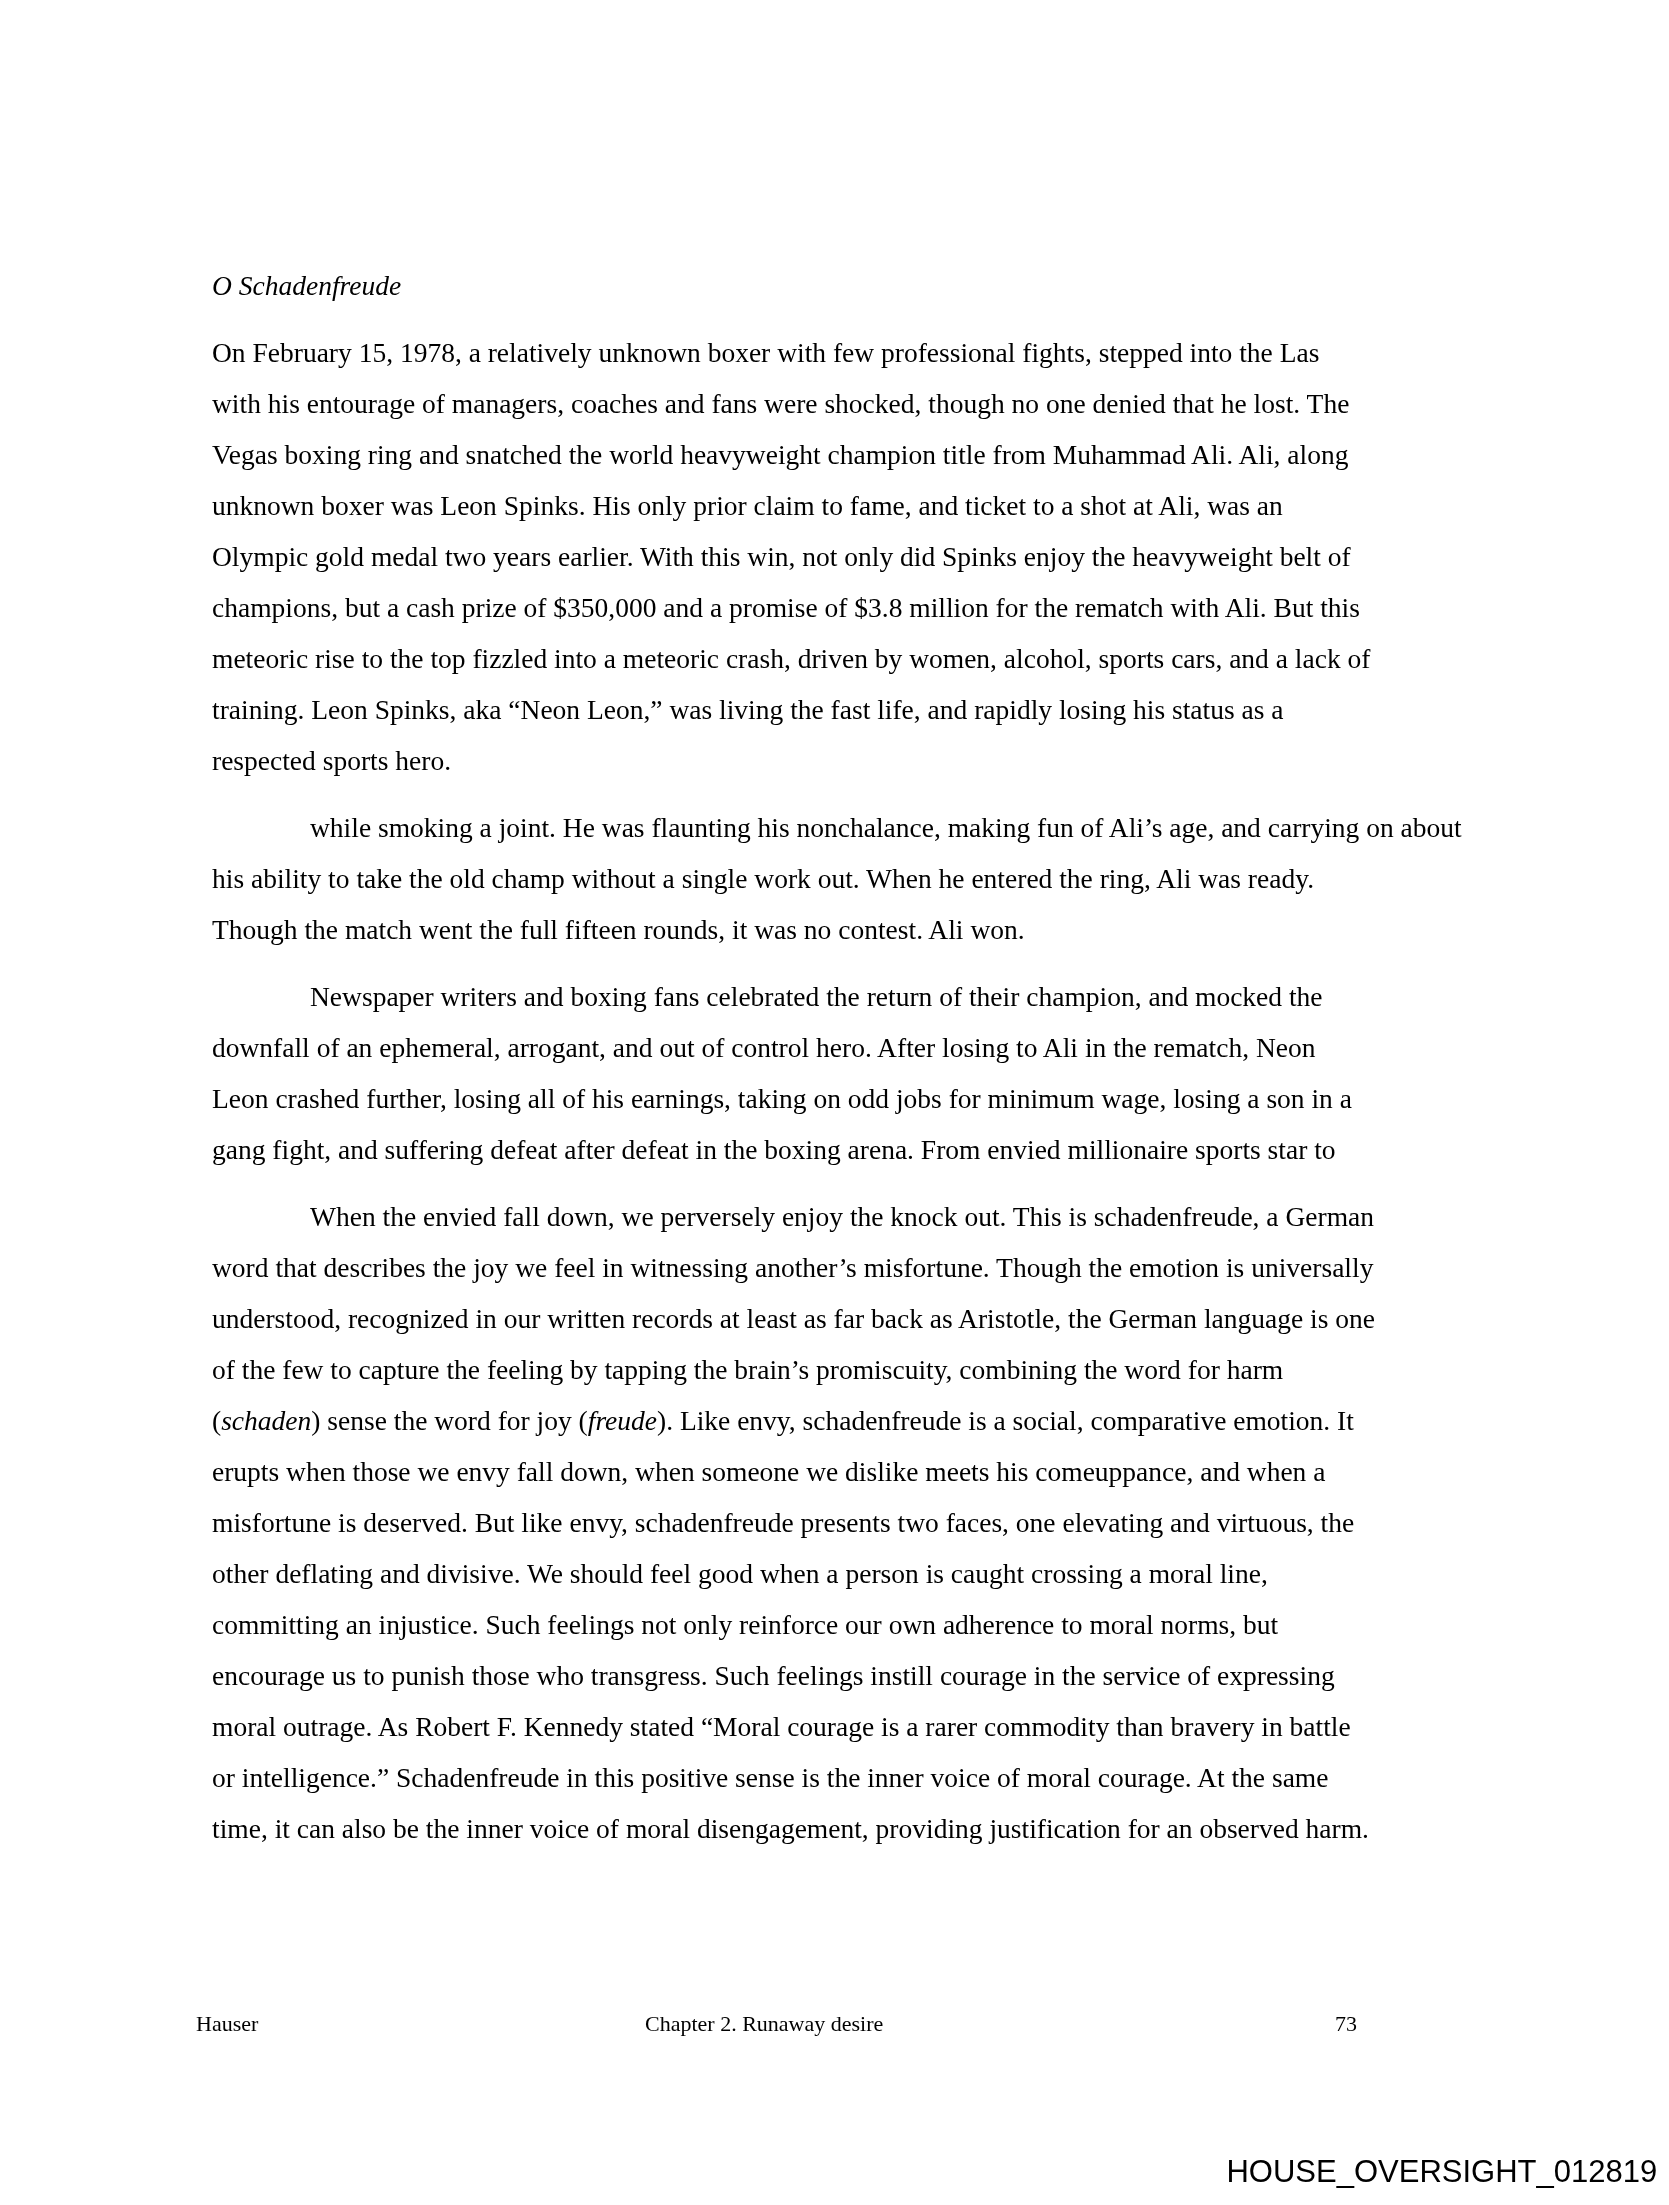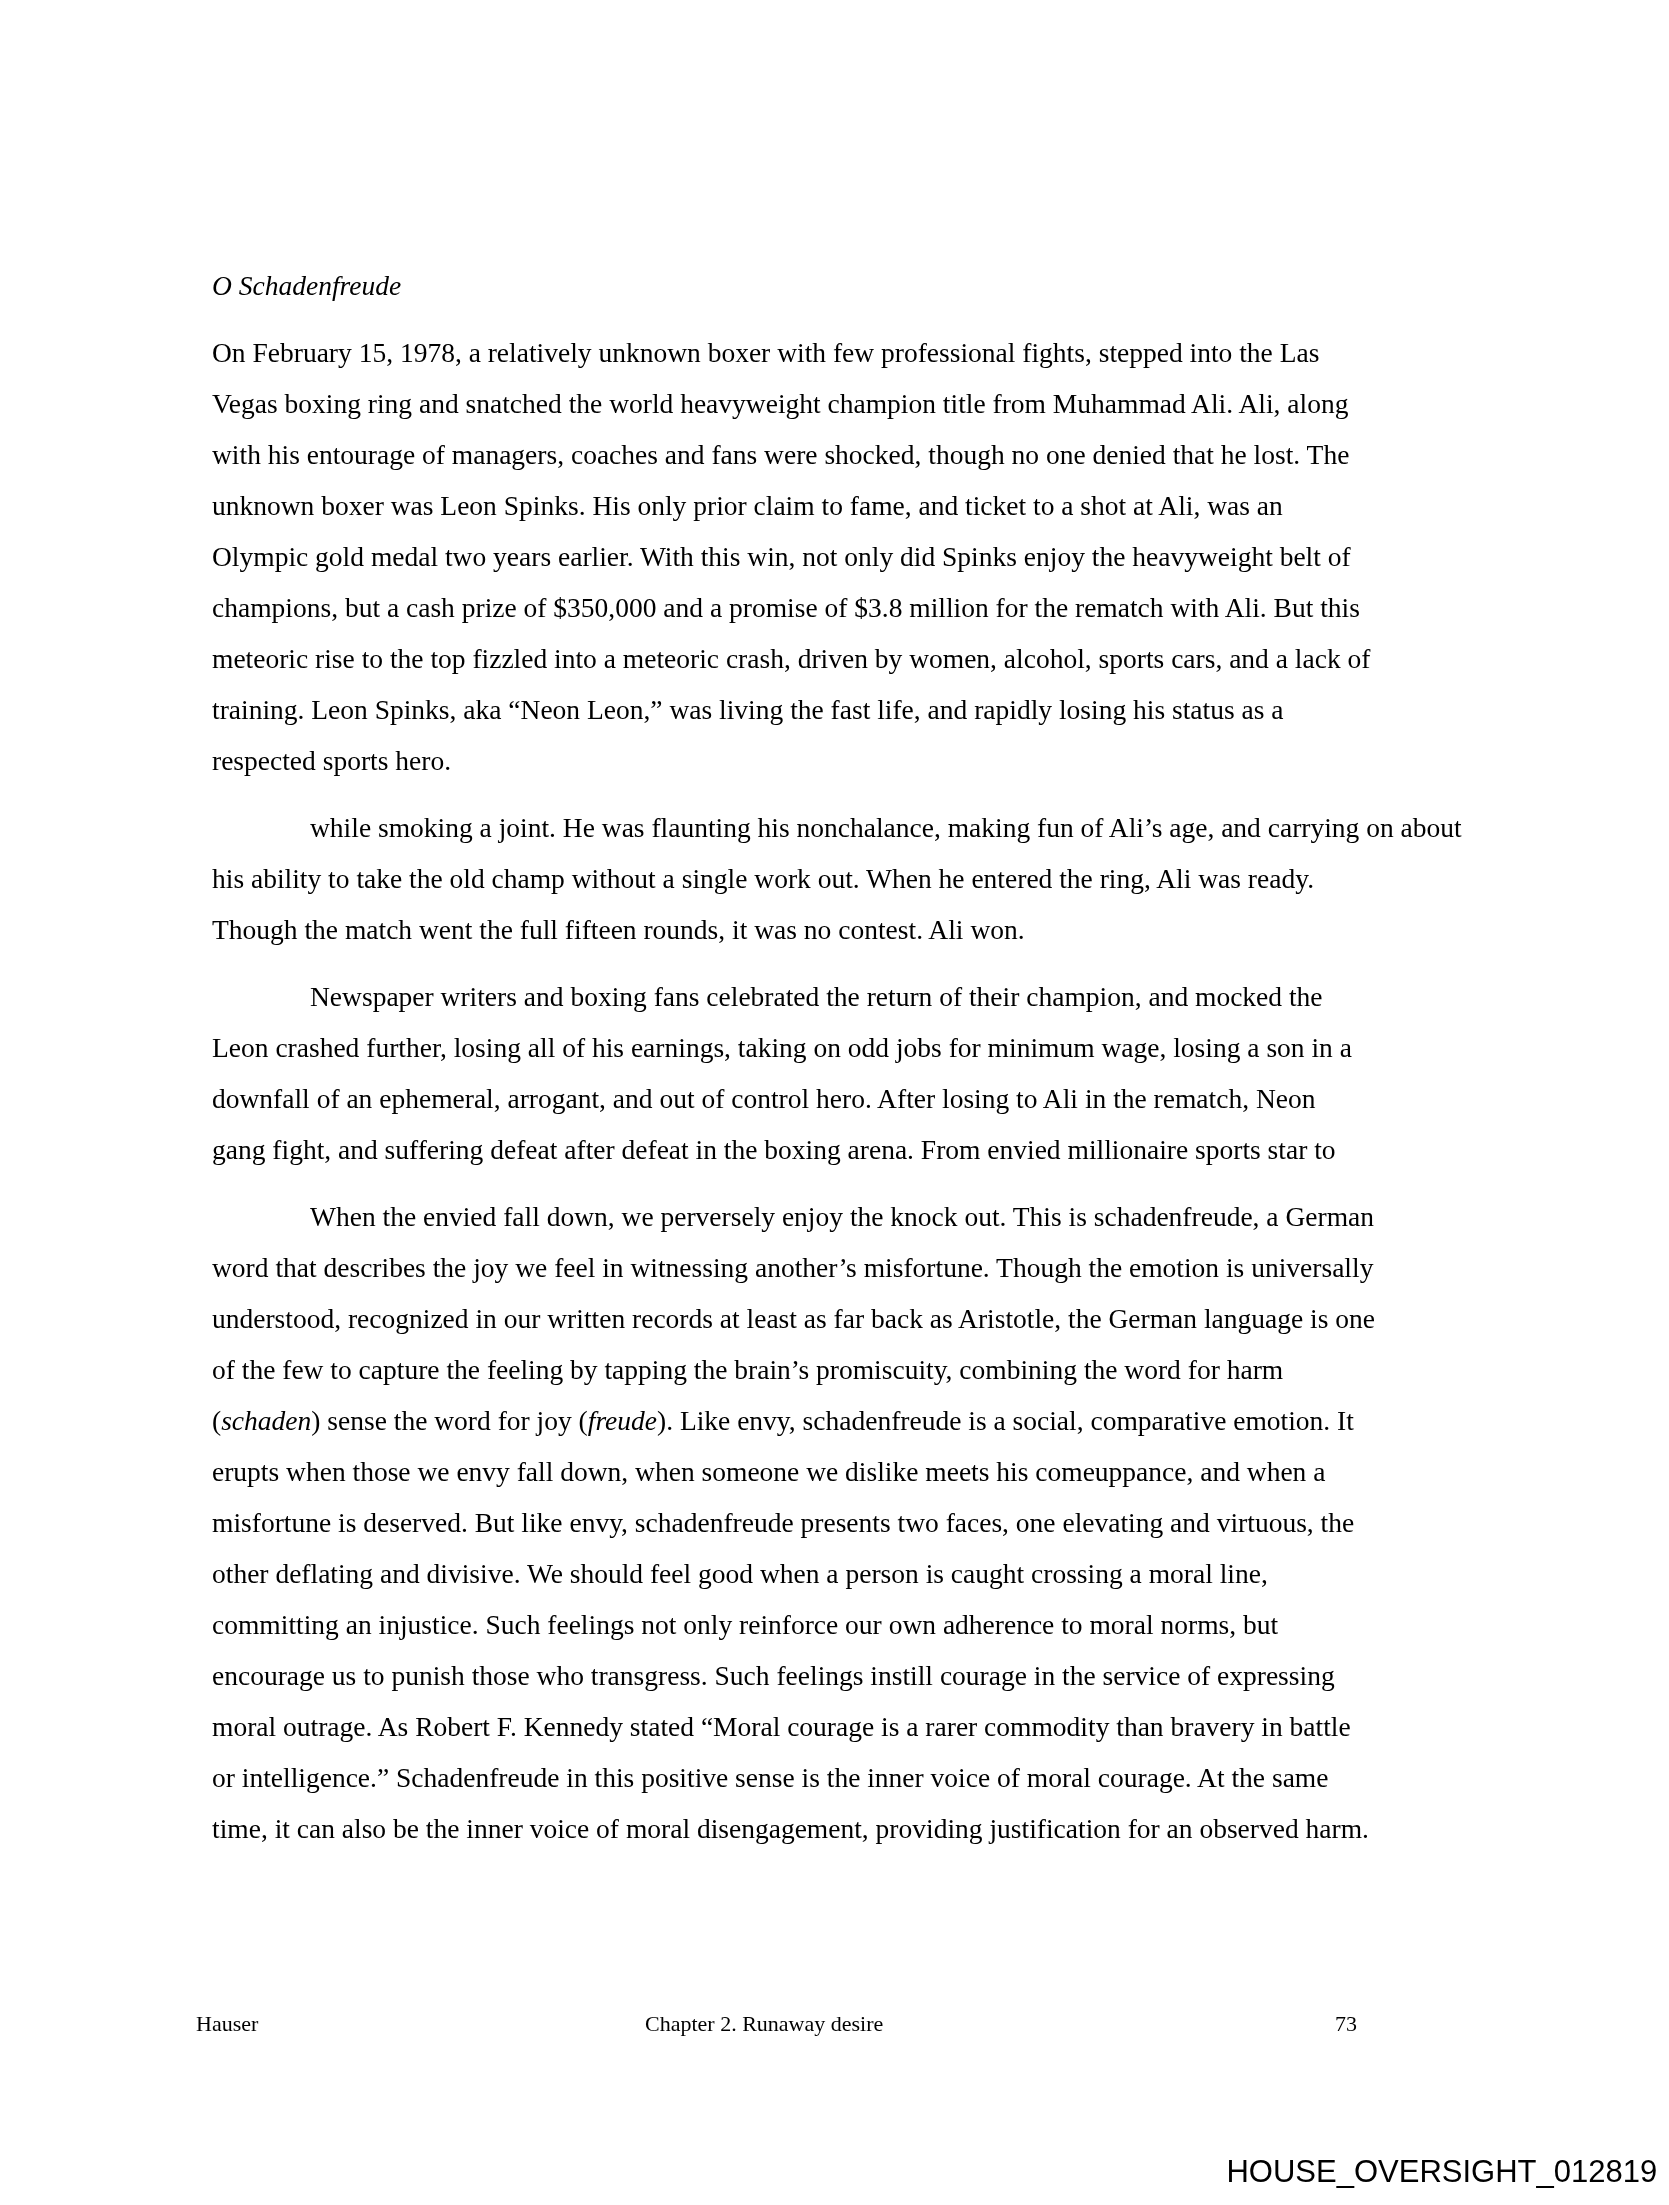--- a/index.html
+++ b/index.html
@@ -70,38 +70,38 @@
     }
   </style>
 </head>
 <body>
 
 <div class="page-content">
   <h2 class="section-heading">O Schadenfreude</h2>
   <div id="paragraphs">
       <p class="para">
         <span class="line">On February 15, 1978, a relatively unknown boxer with few professional fights, stepped into the Las</span>
+        <span class="line">with his entourage of managers, coaches and fans were shocked, though no one denied that he lost.  The</span>
         <span class="line">Vegas boxing ring and snatched the world heavyweight champion title from Muhammad Ali.  Ali, along</span>
-        <span class="line">with his entourage of managers, coaches and fans were shocked, though no one denied that he lost.  The</span>
         <span class="line">unknown boxer was Leon Spinks.  His only prior claim to fame, and ticket to a shot at Ali, was an</span>
         <span class="line">Olympic gold medal two years earlier.  With this win, not only did Spinks enjoy the heavyweight belt of</span>
         <span class="line">champions, but a cash prize of $350,000 and a promise of $3.8 million for the rematch with Ali.  But this</span>
         <span class="line">meteoric rise to the top fizzled into a meteoric crash, driven by women, alcohol, sports cars, and a lack of</span>
         <span class="line">training.  Leon Spinks, aka “Neon Leon,” was living the fast life, and rapidly losing his status as a</span>
         <span class="line">respected sports hero.</span>
       </p>
       <p class="para indent">
         <span class="line">while smoking a joint. He was flaunting his nonchalance, making fun of Ali’s age, and carrying on about</span>
         <span class="line">his ability to take the old champ without a single work out. When he entered the ring, Ali was ready.</span>
         <span class="line">Though the match went the full fifteen rounds, it was no contest. Ali won.</span>
       </p>
       <p class="para indent">
         <span class="line">Newspaper writers and boxing fans celebrated the return of their champion, and mocked the</span>
+        <span class="line">downfall of an ephemeral, arrogant, and out of control hero.  After losing to Ali in the rematch, Neon</span>
         <span class="line">Leon crashed further, losing all of his earnings, taking on odd jobs for minimum wage, losing a son in a</span>
-        <span class="line">downfall of an ephemeral, arrogant, and out of control hero.  After losing to Ali in the rematch, Neon</span>
         <span class="line">gang fight, and suffering defeat after defeat in the boxing arena. From envied millionaire sports star to</span>
       </p>
       <p class="para indent">
         <span class="line">When the envied fall down, we perversely enjoy the knock out. This is schadenfreude, a German</span>
         <span class="line">word that describes the joy we feel in witnessing another’s misfortune.  Though the emotion is universally</span>
         <span class="line">understood, recognized in our written records at least as far back as Aristotle, the German language is one</span>
         <span class="line">of the few to capture the feeling by tapping the brain’s promiscuity, combining the word for harm</span>
         <span class="line"><span>(</span><span class="em">schaden</span><span>) sense the word for joy (</span><span class="em">freude</span><span>).  Like envy, schadenfreude is a social, comparative emotion.  It</span></span>
         <span class="line">erupts when those we envy fall down, when someone we dislike meets his comeuppance, and when a</span>
         <span class="line">misfortune is deserved.  But like envy, schadenfreude presents two faces, one elevating and virtuous, the</span>

